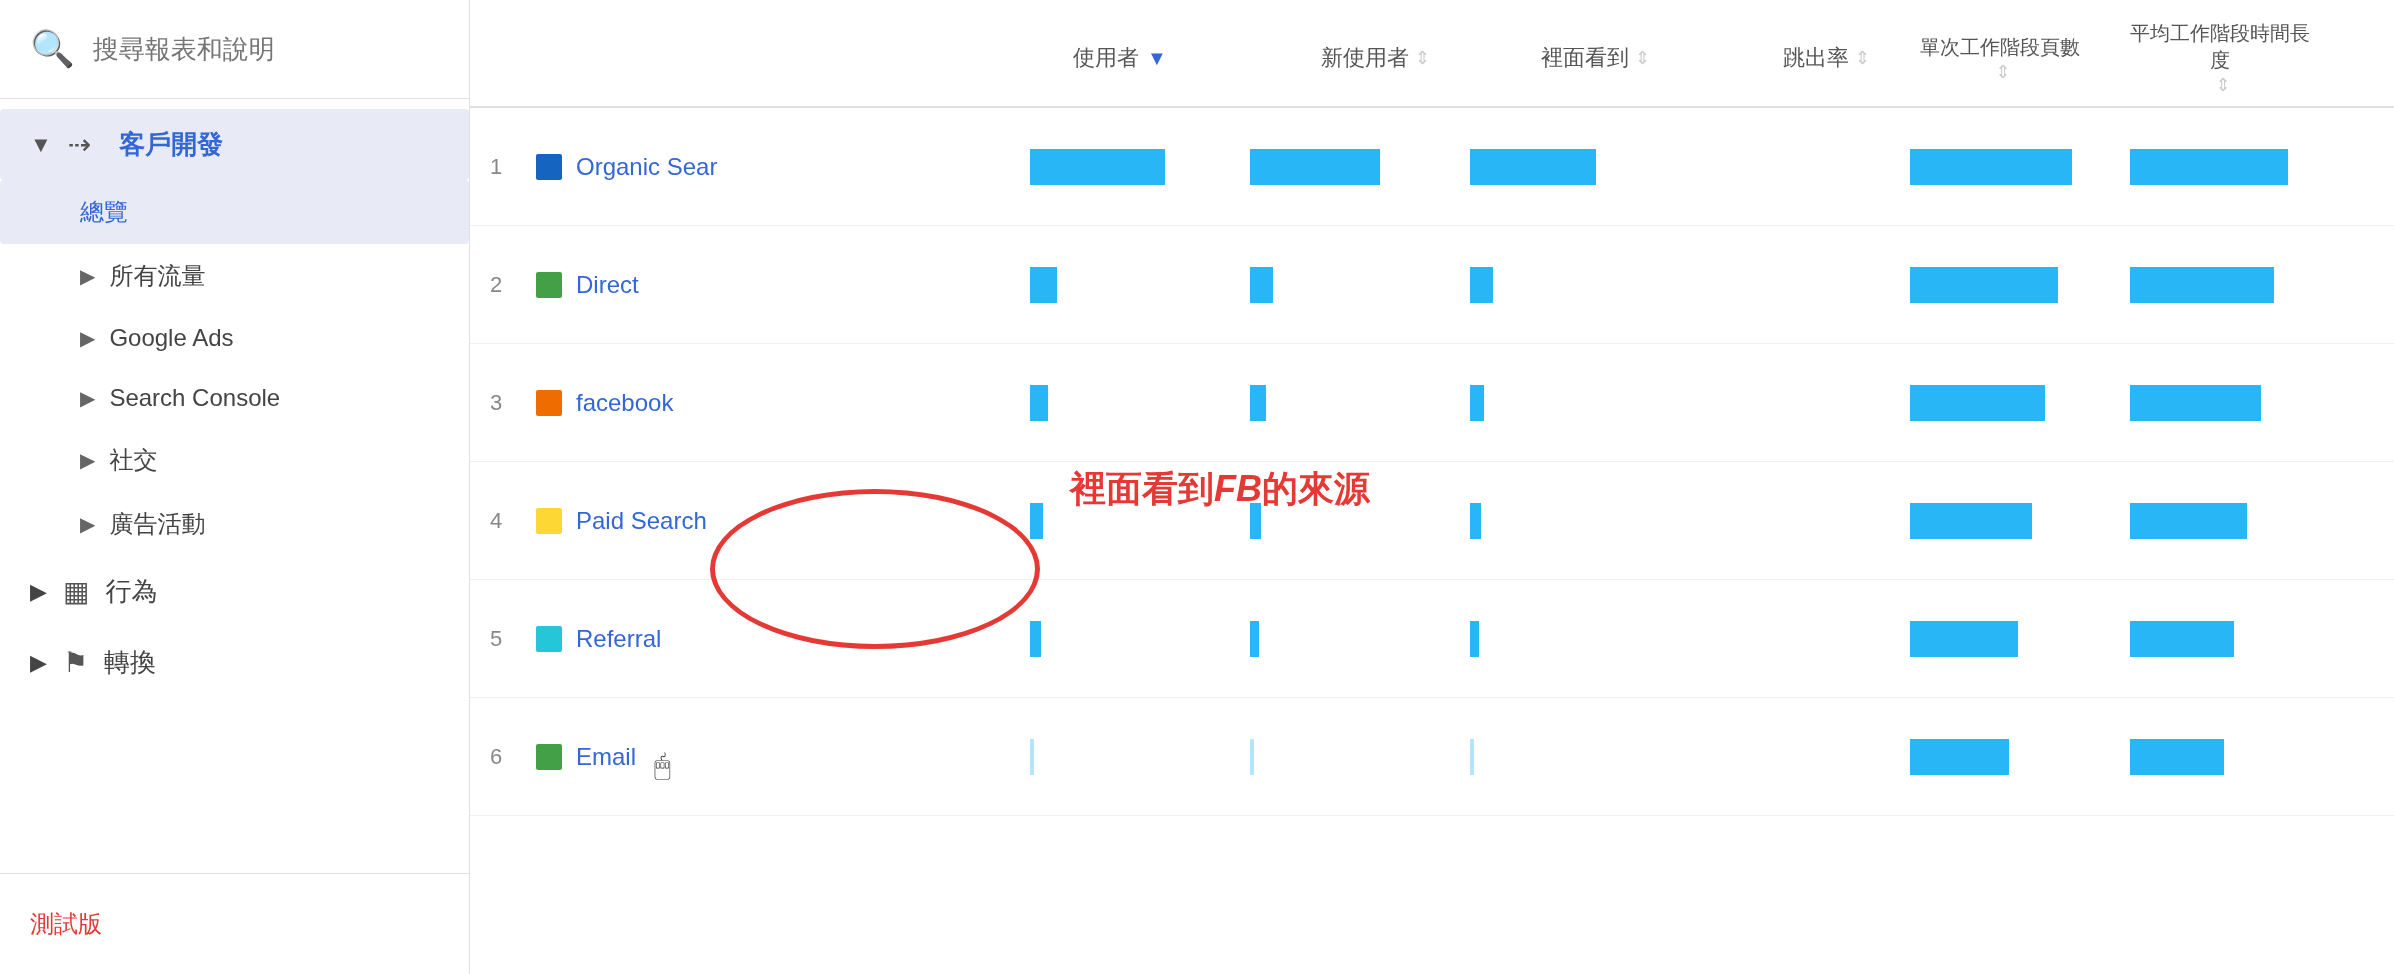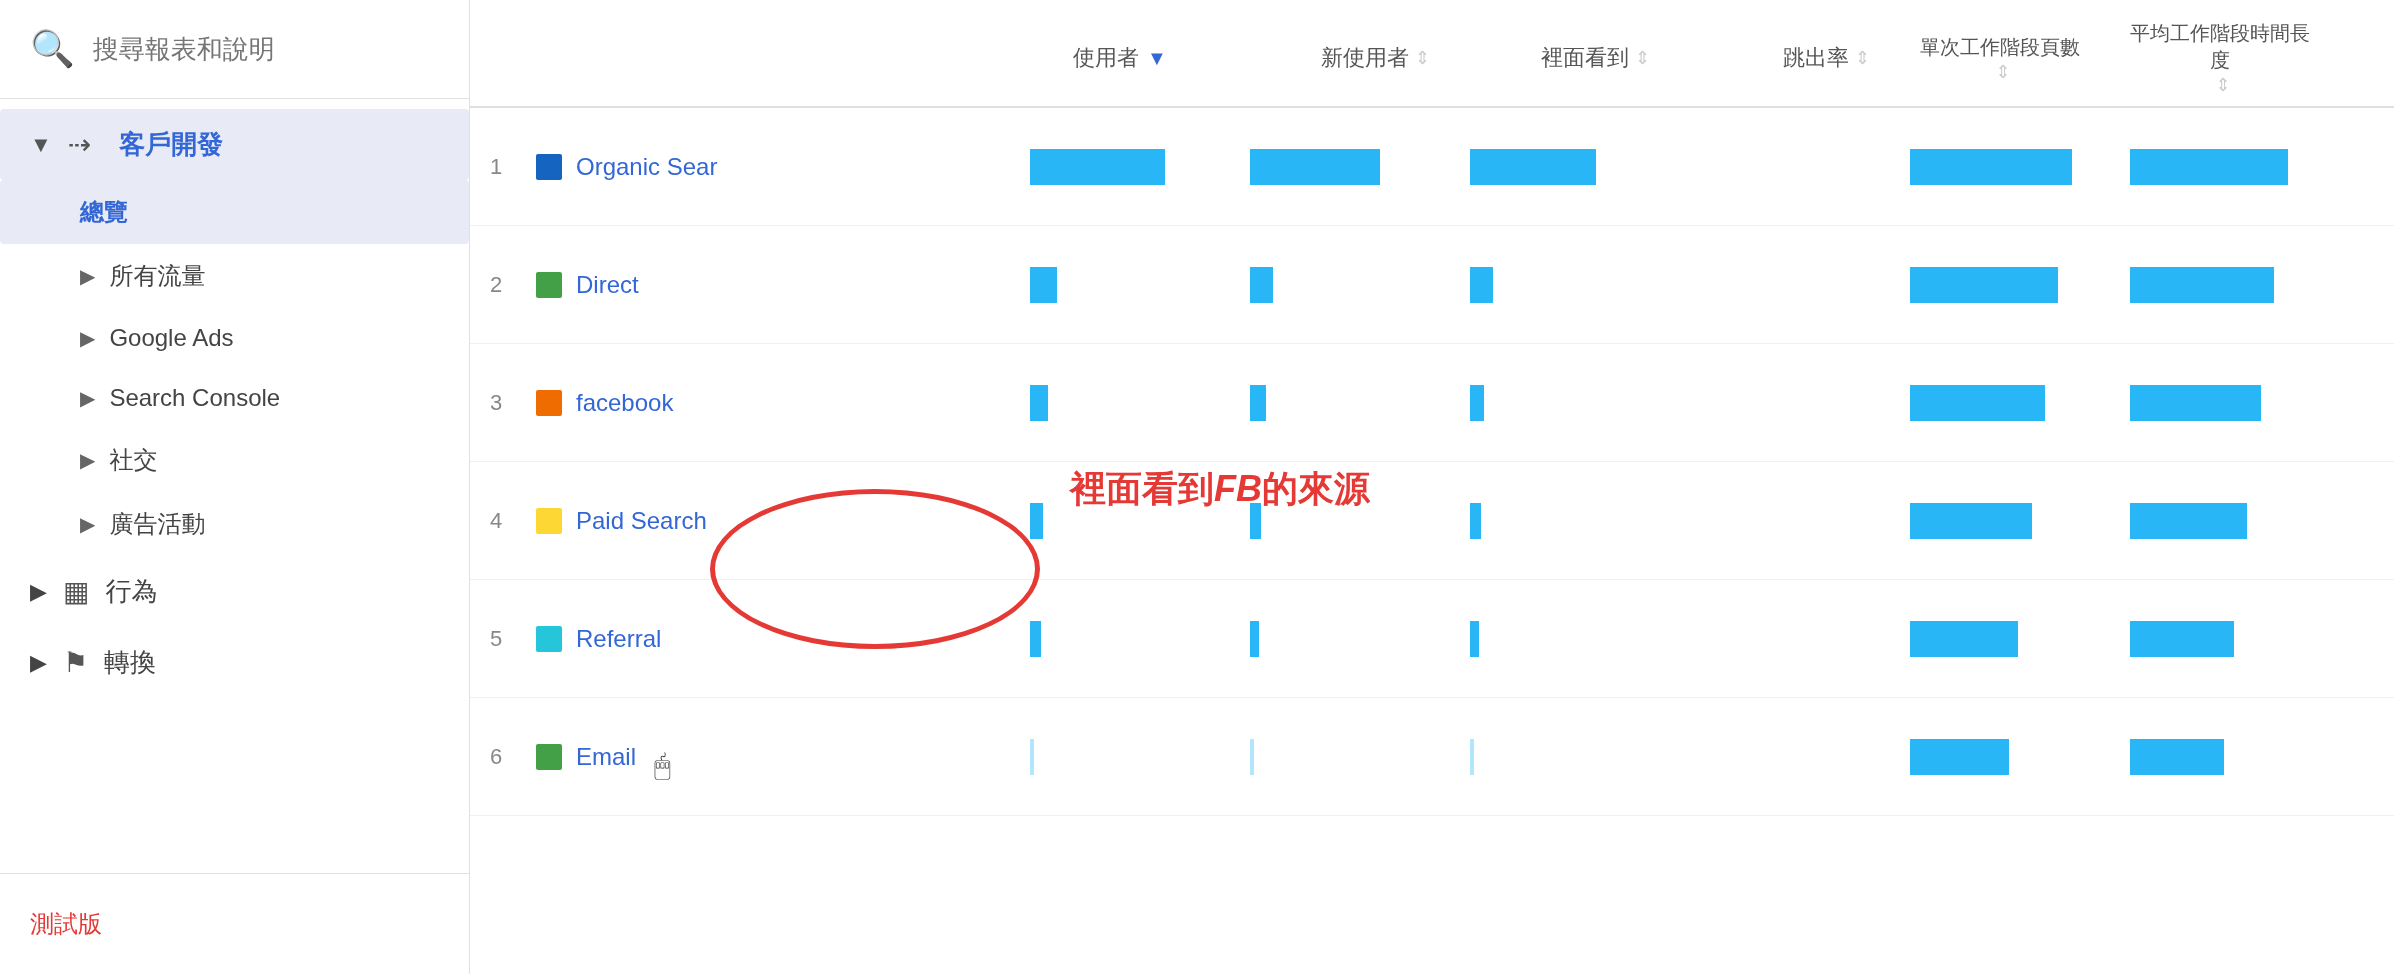--- a/index.html
+++ b/index.html
@@ -94,21 +94,21 @@
 
     .nav-sub-item .arrow {
       margin-right: 14px;
       font-size: 20px;
       color: #666;
     }
 
     .nav-sub-item.active {
       background: #e8eaf6;
       color: #3367d6;
-      font-weight: bold;
+      font-weight: normal;
       border-radius: 4px;
     }
 
     .nav-bottom-section {
       display: flex;
       align-items: center;
       padding: 18px 30px;
       font-size: 26px;
       color: #444;
       cursor: pointer;

